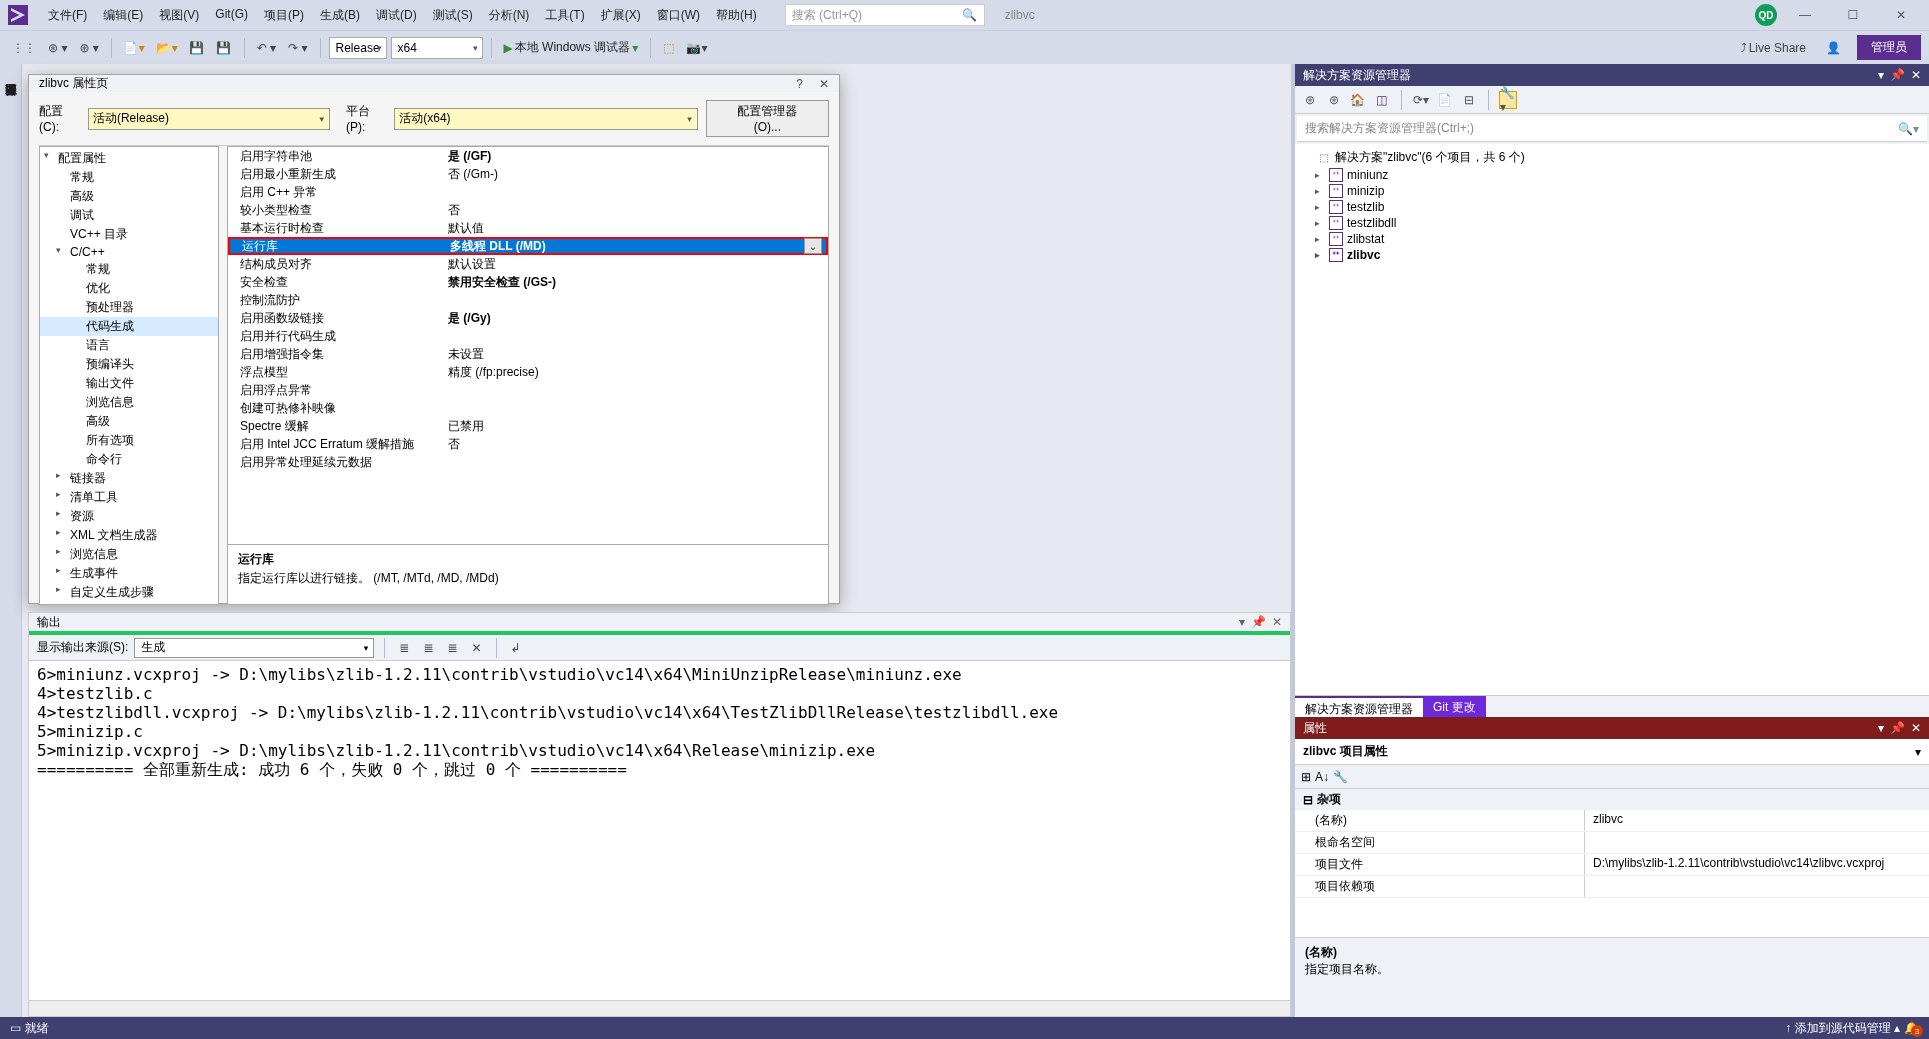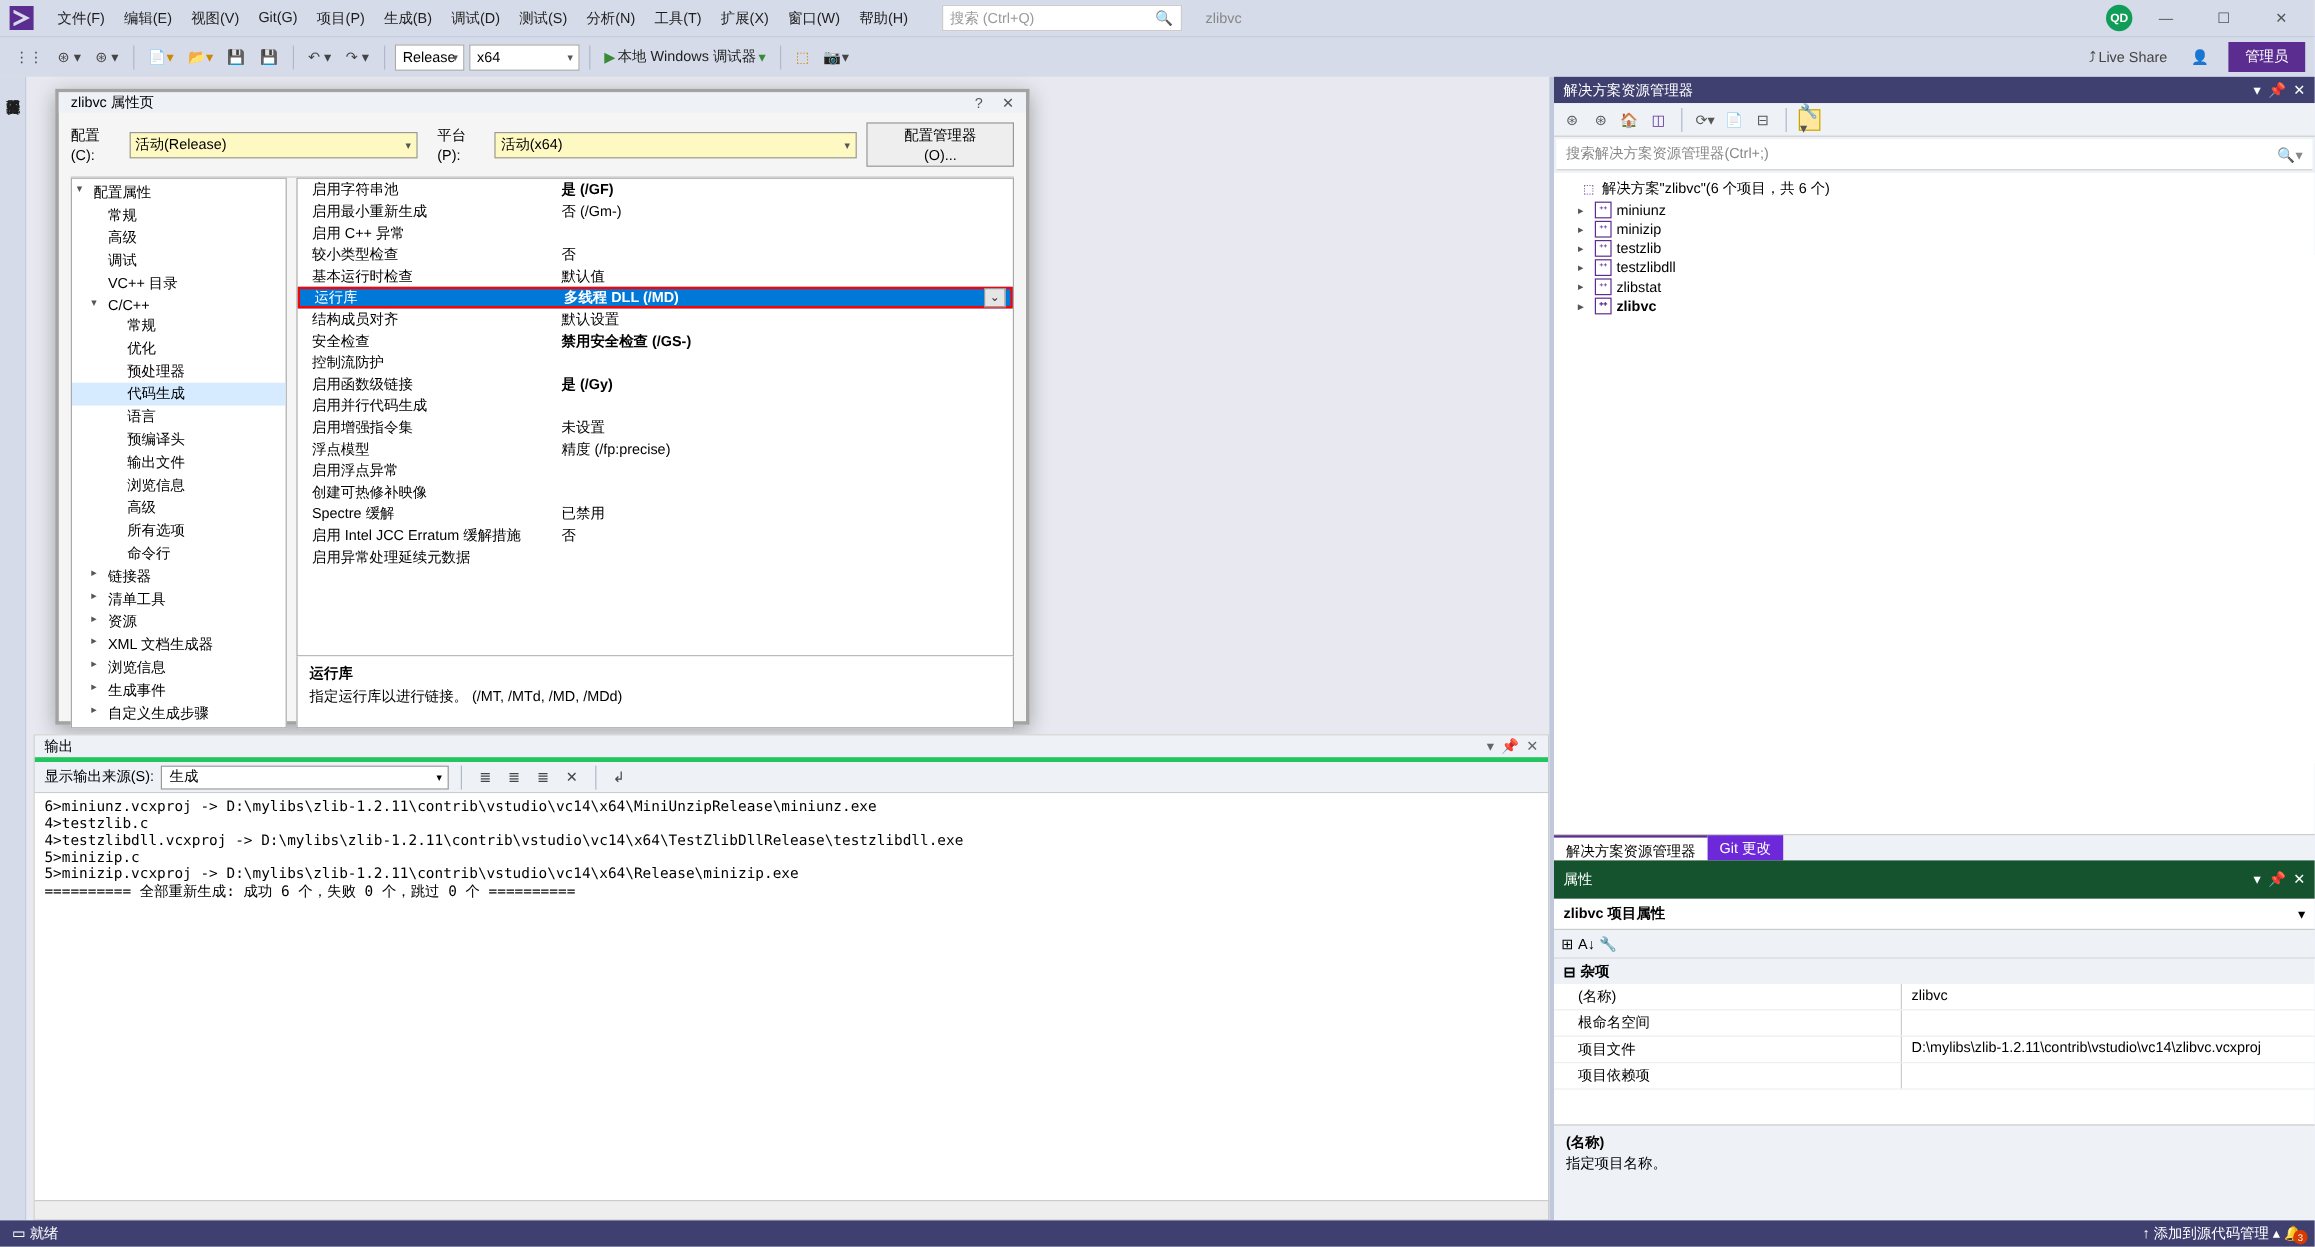--- a/index.html
+++ b/index.html
@@ -28,21 +28,21 @@
 .admin-btn { background: #5c2d91; color: #fff; padding: 4px 14px; }
 
 
 .main { display: flex; height: calc(100% - 30px - 34px - 22px); }
 .left-tabs { width: 22px; background: #d6dbe9; writing-mode: vertical-rl; text-orientation: upright; padding-top: 6px; font-size: 11px; color: #1e1e1e; border-right: 1px solid #c0c8dd; display: flex; flex-direction: column; gap: 10px; }
 .left-tabs > div { padding: 4px 2px; }
 
 .center { flex: 1; display: flex; flex-direction: column; position: relative; background: #e8e8f0; }
 
 
-.dialog { position: absolute; left: 24px; top: 10px; width: 812px; height: 530px; background: #f5f5f5; border: 3px solid #a3a3a3; box-shadow: 0 4px 16px rgba(0,0,0,.3); display: flex; flex-direction: column; }
+.dialog { position: absolute; left: 6px; top: 10px; width: 812px; height: 530px; background: #f5f5f5; border: 1px solid #a3a3a3; box-shadow: 0 4px 16px rgba(0,0,0,.3); display: flex; flex-direction: column; }
 .dlg-title { height: 30px; display: flex; align-items: center; padding: 0 10px; background: #eef2f7; }
 .dlg-title .t { font-size: 12px; }
 .dlg-title .r { margin-left: auto; display: flex; gap: 16px; color: #555; }
 .dlg-row1 { display: flex; align-items: center; padding: 8px 10px; gap: 8px; }
 .dlg-row1 label { font-size: 12px; }
 .dlg-combo { background: #fef9c3; border: 1px solid #999; height: 22px; padding: 0 20px 0 4px; position: relative; display: flex; align-items: center; }
 .dlg-combo::after { content: "▾"; position: absolute; right: 5px; font-size: 9px; color: #555; }
 .dlg-cfgbtn { margin-left: auto; border: 1px solid #999; background: #eee; padding: 2px 20px; }
 
 .dlg-body { flex: 1; display: flex; border-top: 1px solid #ccc; margin: 0 10px; }
@@ -70,21 +70,21 @@
 .dlg-buttons button.primary { border: 2px solid #0078d7; background: #fff; }
 .dlg-buttons button:disabled { color: #999; }
 
 
 .output { position: absolute; left: 6px; right: 0; bottom: 0; top: 548px; border: 1px solid #ccc; background: #f5f5f5; display: flex; flex-direction: column; }
 .out-title { background: #eef2f7; height: 22px; display: flex; align-items: center; padding: 0 8px; font-size: 12px; border-bottom: 4px solid #22c55e; }
 .out-title .r { margin-left: auto; display: flex; gap: 6px; color: #666; }
 .out-tools { height: 26px; display: flex; align-items: center; padding: 0 8px; gap: 6px; background: #eef2f7; border-bottom: 1px solid #ccc; }
 .out-tools .c { background: #fff; border: 1px solid #999; height: 20px; width: 240px; padding: 0 6px; display: flex; align-items: center; position: relative; }
 .out-tools .c::after { content: "▾"; position: absolute; right: 5px; font-size: 9px; }
-.out-body { flex: 1; background: #fff; font-family: Consolas, monospace; font-size: 12px; padding: 4px 8px; white-space: pre; overflow: auto; color: #000; }
+.out-body { flex: 1; background: #fff; font-family: Consolas, monospace; font-size: 16px; padding: 4px 8px; white-space: pre; overflow: auto; color: #000; }
 .out-scroll { height: 16px; background: #eee; border-top: 1px solid #ccc; position: relative; }
 
 
 .right { width: 638px; background: #eef2f7; border-left: 4px solid #c0c8dd; display: flex; flex-direction: column; }
 .panel-title { background: #3f3f70; color: #fff; height: 22px; display: flex; align-items: center; padding: 0 8px; font-size: 12px; }
 .panel-title .r { margin-left: auto; display: flex; gap: 6px; font-size: 10px; }
 .panel-toolbar { height: 28px; background: #eef2f7; border-bottom: 1px solid #ccc; display: flex; align-items: center; padding: 0 6px; gap: 6px; }
 .panel-toolbar .tbtn { width: 18px; height: 18px; display: flex; align-items: center; justify-content: center; color: #555; }
 .panel-search { height: 26px; border-bottom: 1px solid #ccc; display: flex; align-items: center; padding: 0 8px; color: #888; background: #fff; margin: 2px; }
 .panel-search .mag { margin-left: auto; }
@@ -95,21 +95,21 @@
 .sol-tree .n .ic { width: 14px; height: 14px; display: inline-flex; align-items: center; justify-content: center; font-size: 10px; }
 .sol-tree .n.l1 { padding-left: 20px; }
 .sol-tree .n.bold { font-weight: bold; }
 
 .panel-tabs { height: 22px; background: #eef2f7; display: flex; border-top: 1px solid #ccc; }
 .panel-tabs .tab { padding: 3px 10px; background: #eef2f7; }
 .panel-tabs .tab.active { background: #fff; border-top: 2px solid #5c2d91; }
 .panel-tabs .tab.git { background: #6d28d9; color: #fff; text-align: right; }
 
 .props-panel { display: flex; flex-direction: column; }
-.props-title { background: #14532d; color: #fff; height: 32px; display: flex; align-items: center; padding: 0 8px; }
+.props-title { background: #7f1d1d; color: #fff; height: 22px; display: flex; align-items: center; padding: 0 8px; }
 .props-title .r { margin-left: auto; display: flex; gap: 6px; font-size: 10px; }
 .props-sub { background: #fff; padding: 4px 8px; border-bottom: 1px solid #ccc; display: flex; align-items: center; }
 .props-sub .dd { margin-left: auto; }
 .props-tb { height: 24px; background: #eef2f7; border-bottom: 1px solid #ccc; display: flex; align-items: center; padding: 0 6px; gap: 4px; }
 .props-grid { background: #fff; }
 .props-grid .cat { background: #eef2f7; padding: 2px 8px; font-weight: bold; display: flex; align-items: center; gap: 4px; }
 .props-grid .row { display: flex; border-bottom: 1px solid #eee; }
 .props-grid .row .k { width: 290px; padding: 2px 8px 2px 20px; border-right: 1px solid #ccc; }
 .props-grid .row .v { flex: 1; padding: 2px 8px; }
 .props-desc { background: #eef2f7; border-top: 1px solid #ccc; padding: 6px 10px; }

